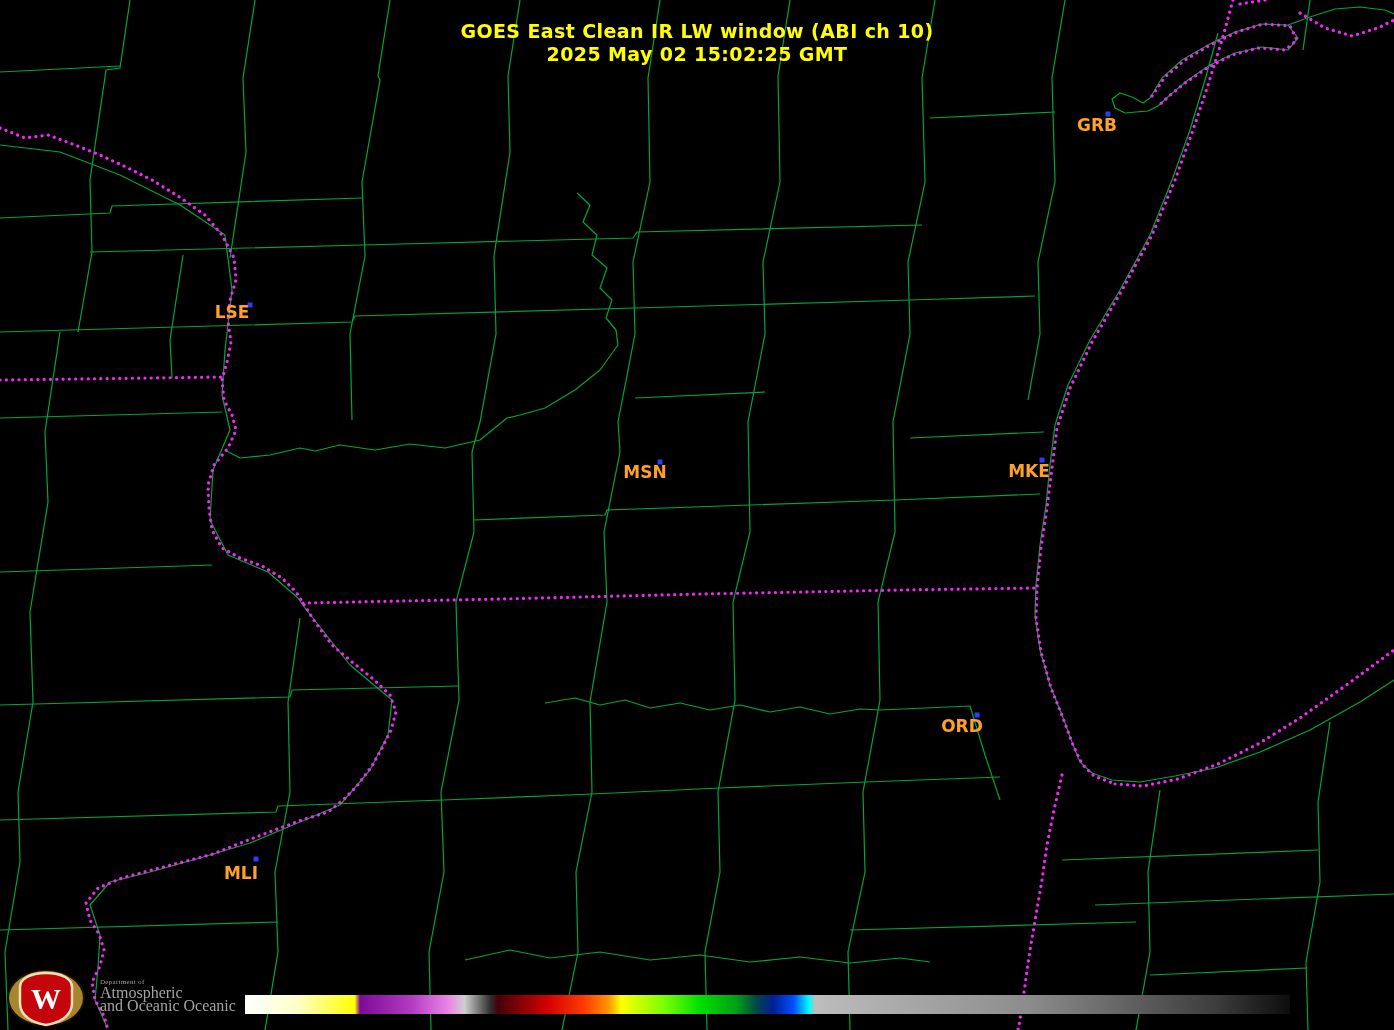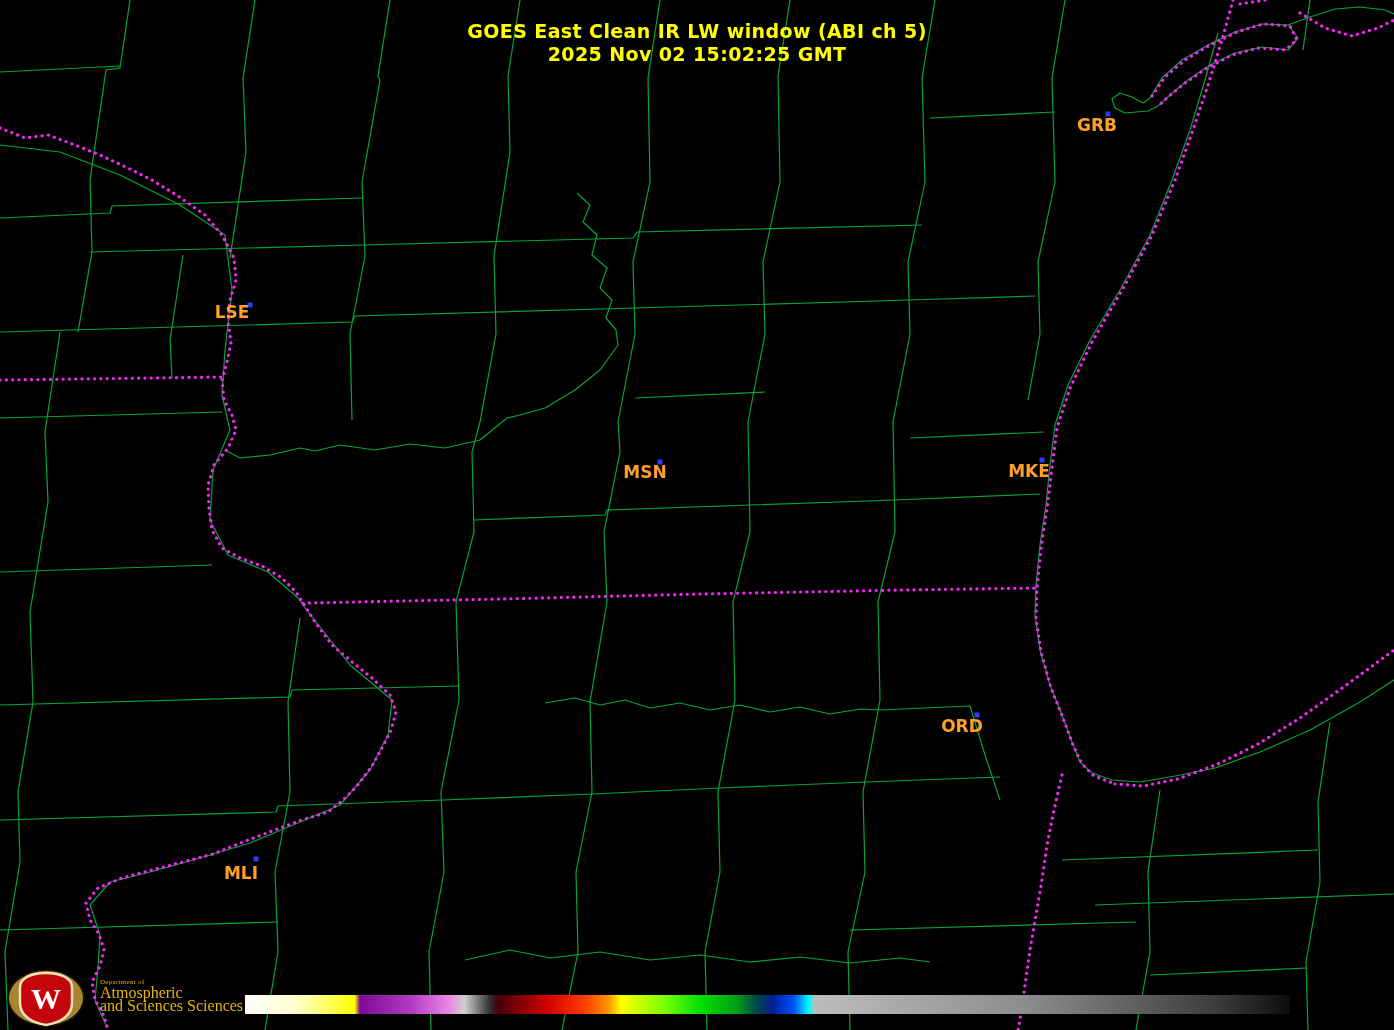--- a/index.html
+++ b/index.html
@@ -77,33 +77,33 @@
       <text x="645" y="478" text-anchor="middle" fill="#ffa028" class="map-label">MSN</text>
       <rect x="1039.5" y="457.5" width="5" height="5" fill="#2a3cff"></rect>
       <text x="1029" y="477" text-anchor="middle" fill="#ffa028" class="map-label">MKE</text>
       <rect x="974.5" y="712.5" width="5" height="5" fill="#2a3cff"></rect>
       <text x="962" y="732" text-anchor="middle" fill="#ffa028" class="map-label">ORD</text>
       <rect x="253.5" y="856.5" width="5" height="5" fill="#2a3cff"></rect>
       <text x="241" y="879" text-anchor="middle" fill="#ffa028" class="map-label">MLI</text>
     </svg>
 
   <div class="title-block" style="color: rgb(255, 255, 0);">
-    <div>GOES East Clean IR LW window (ABI ch 5)</div>
-    <div>2025 Nov 02  15:02:25 GMT</div>
+    <div>GOES East Clean IR LW window (ABI ch 10)</div>
+    <div>2025 May 02  15:02:25 GMT</div>
   </div>
 
   <div class="colorbar" id="colorbar" style="left: 245px; top: 995px; width: 1045px; height: 19px; background: linear-gradient(to right, rgb(255, 255, 255) 0%, rgb(255, 255, 202) 5%, rgb(255, 255, 0) 10.5%, rgb(125, 10, 150) 11%, rgb(180, 60, 195) 16%, rgb(234, 134, 230) 19.5%, rgb(207, 207, 207) 21%, rgb(46, 46, 46) 23.5%, rgb(70, 0, 10) 24.2%, rgb(212, 0, 0) 29%, rgb(255, 60, 0) 32.5%, rgb(255, 150, 0) 34.8%, rgb(255, 255, 0) 36%, rgb(125, 255, 0) 40%, rgb(0, 225, 0) 43.5%, rgb(0, 160, 20) 47%, rgb(0, 69, 72) 49%, rgb(0, 30, 150) 50.5%, rgb(0, 80, 255) 52.5%, rgb(0, 255, 255) 54%, rgb(189, 189, 189) 54.5%, rgb(140, 140, 140) 75%, rgb(60, 60, 60) 93%, rgb(13, 13, 13) 100%);"></div>
 
   <div class="logo">
     <svg width="80" height="58" viewBox="0 0 80 58">
       <ellipse cx="40" cy="29" rx="39" ry="28.5" fill="#1a1208"></ellipse>
       <ellipse cx="40" cy="29" rx="37" ry="27" fill="#a8852f"></ellipse>
       <path d="M40 4 C56 4 66 10 66 18 L66 34 C66 48 52 54 40 56 C28 54 14 48 14 34 L14 18 C14 10 24 4 40 4 Z" fill="#c5050c" stroke="#f0e2b6" stroke-width="2.5"></path>
       <text x="40" y="40" text-anchor="middle" font-family="Liberation Serif, DejaVu Serif, serif" font-weight="bold" font-size="30" fill="#ffffff">W</text>
     </svg>
-    <div class="logo-text" style="color: #eab308;">
+    <div class="logo-text" style="color: #a3a3a3;">
       <div class="logo-dept">Department of</div>
       <div class="logo-main">Atmospheric</div>
-      <div class="logo-main">and Sciences Sciences</div>
+      <div class="logo-main">and Oceanic Oceanic</div>
     </div>
   </div>
 
 </div>
 
 </body></html>

